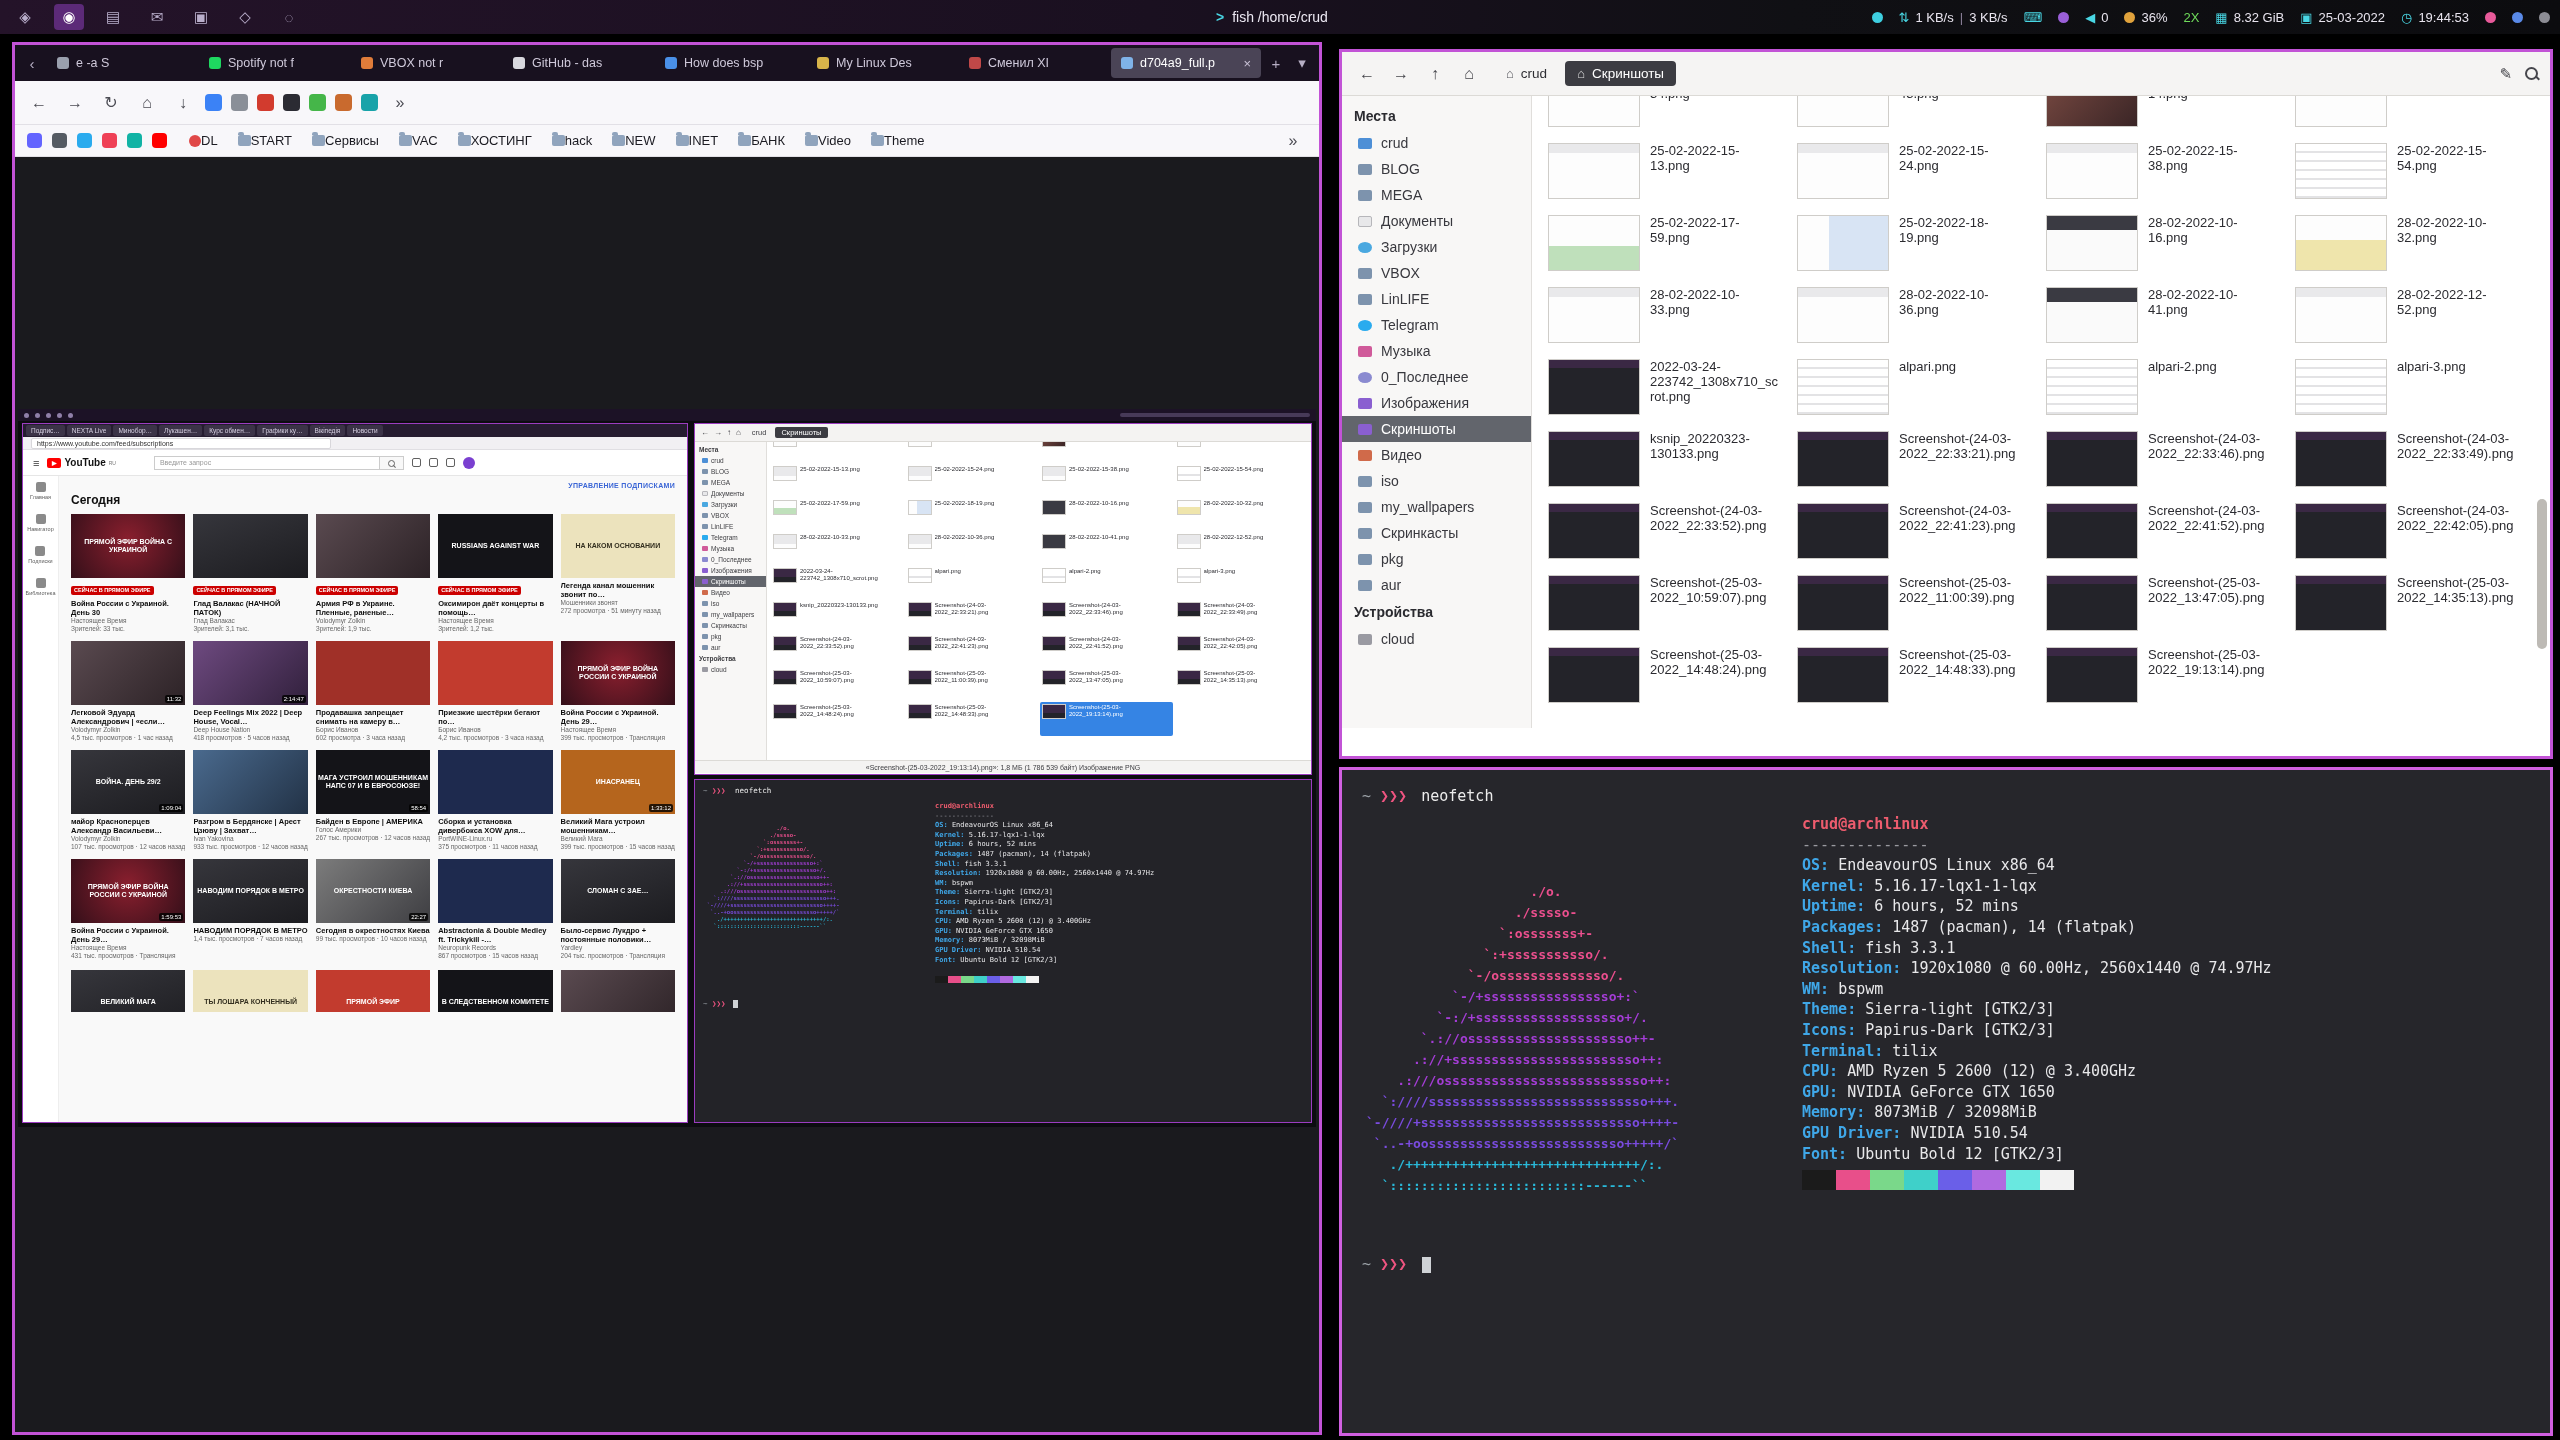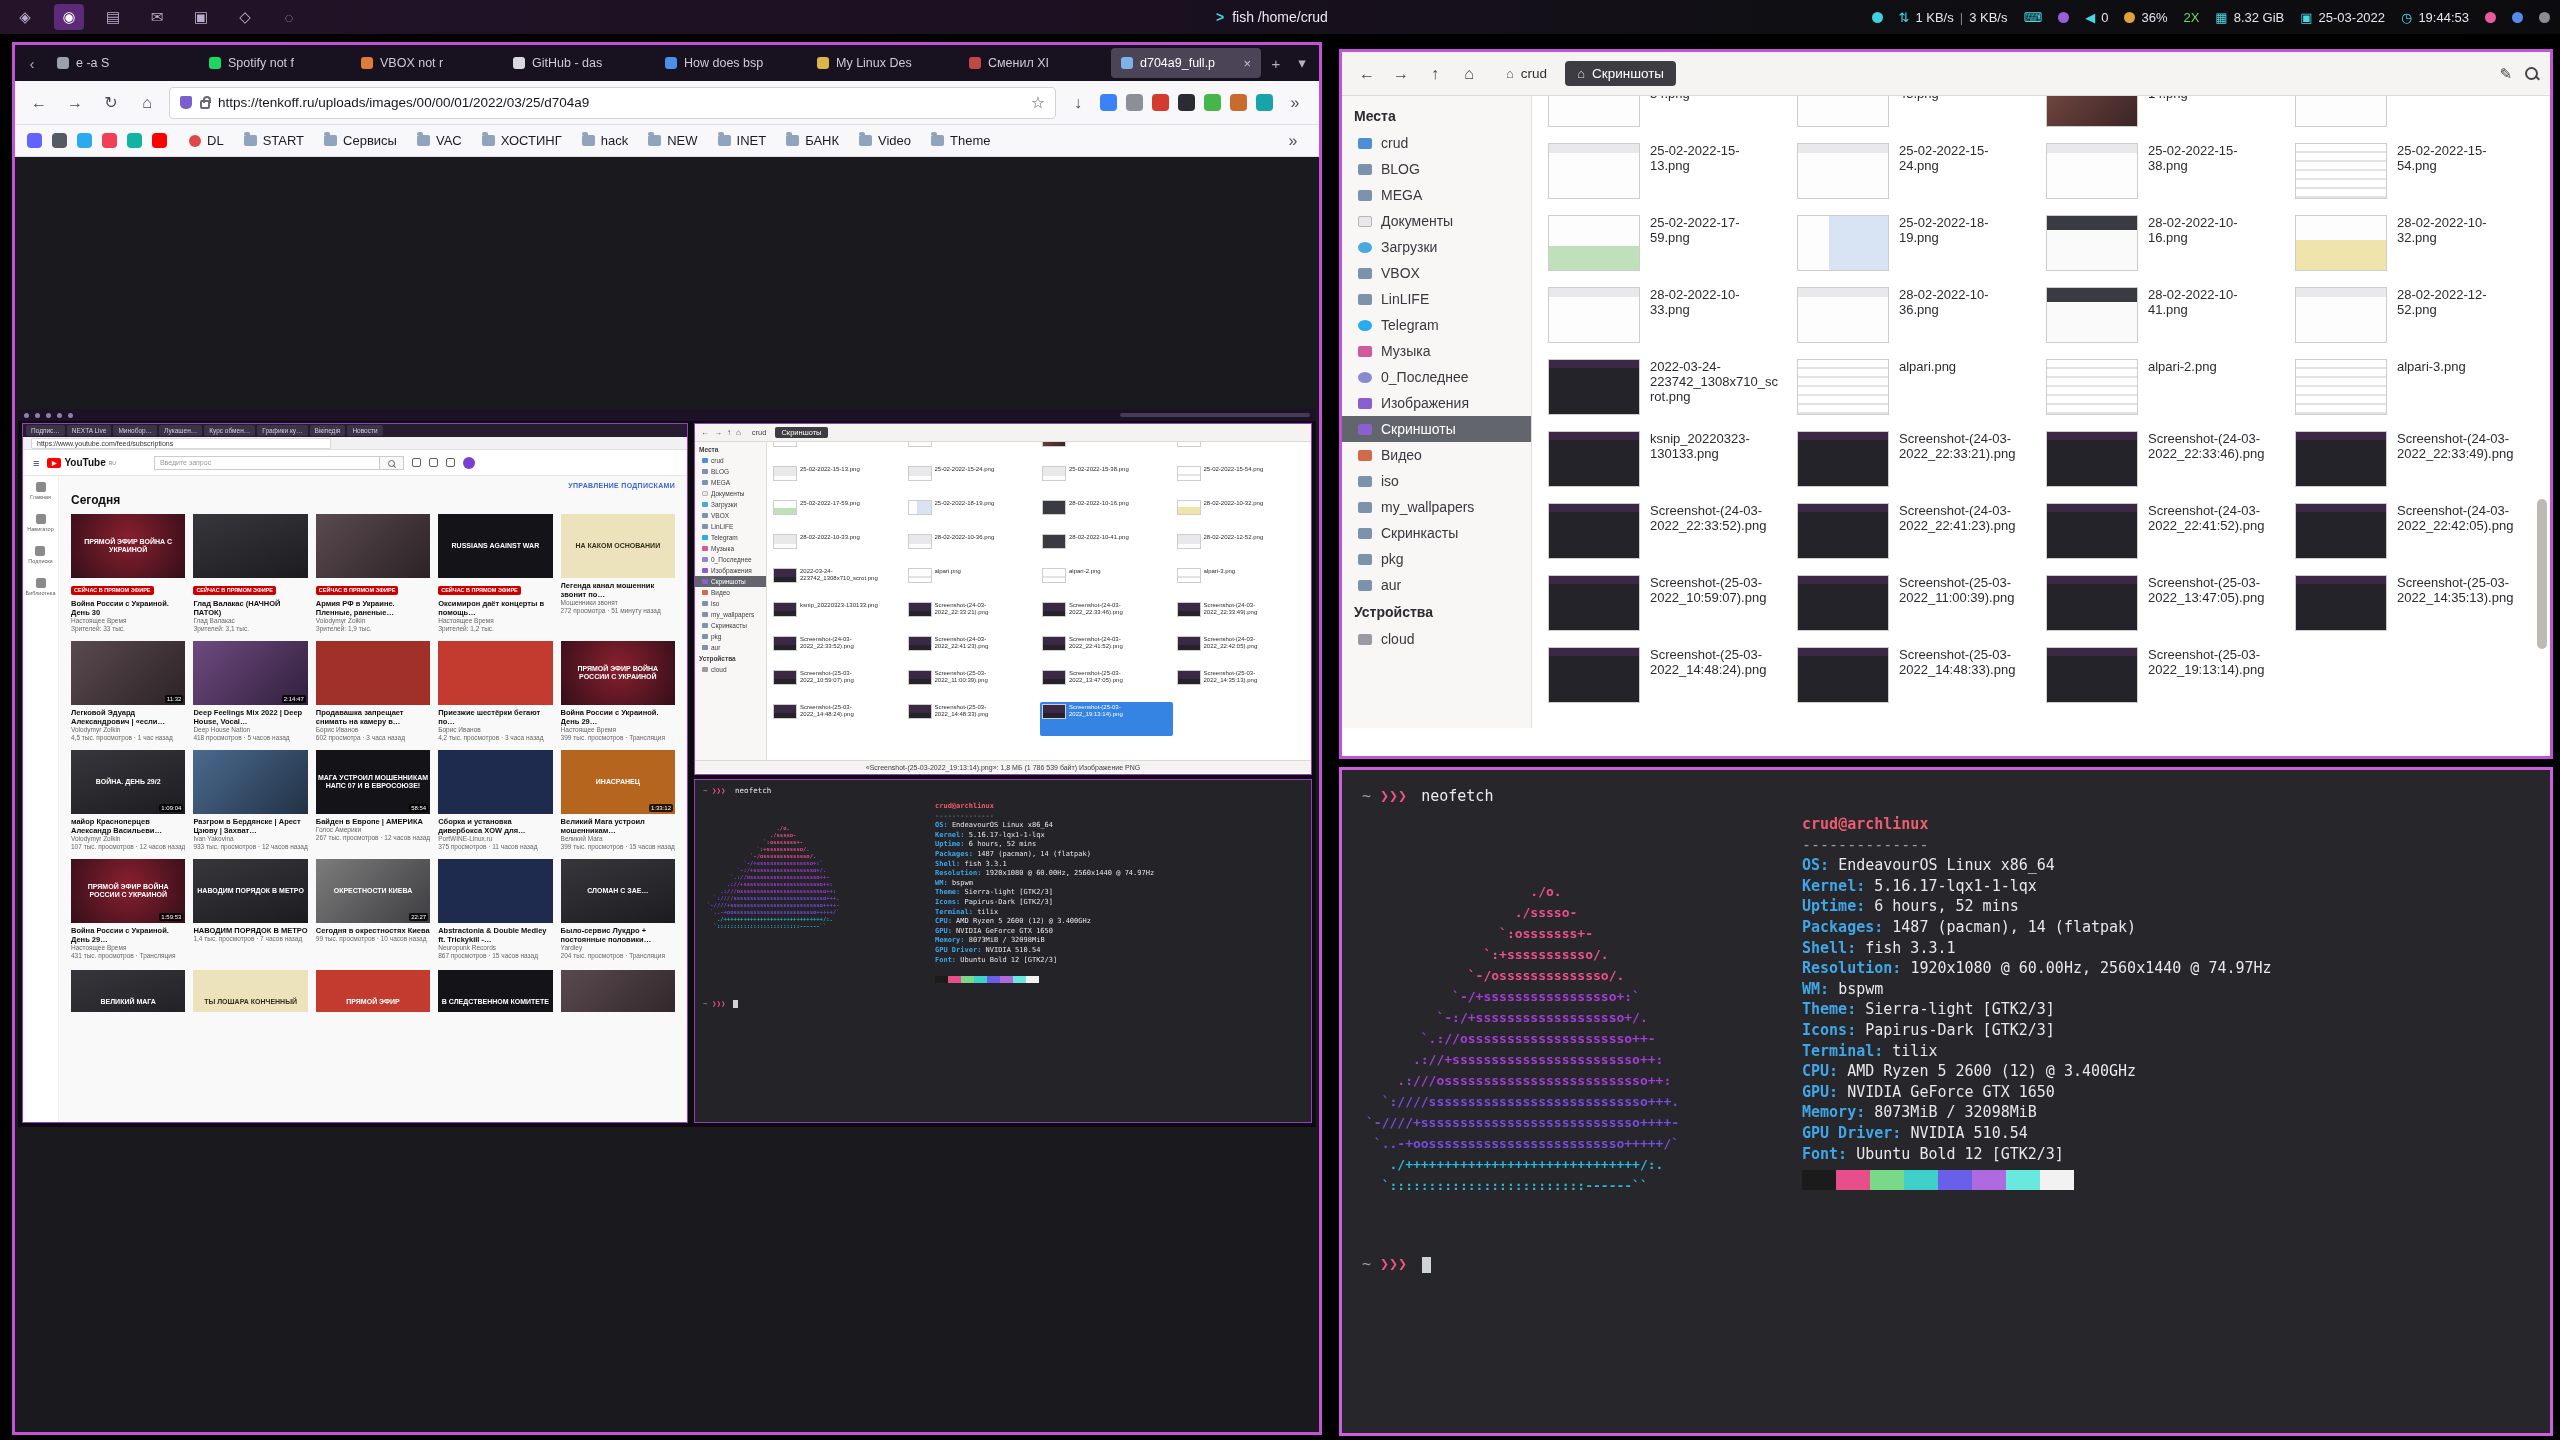--- a/index.html
+++ b/index.html
@@ -46,21 +46,21 @@
   .lock-ic{width:10px;height:9px;border:2px solid #6a6a72;border-radius:2px;position:relative;margin-top:3px}
   .lock-ic:before{content:"";position:absolute;left:1px;top:-6px;width:4px;height:5px;border:2px solid #6a6a72;border-bottom:none;border-radius:4px 4px 0 0}
   .url{flex:1;color:#16151c;font-size:13.5px;white-space:nowrap;overflow:hidden}
   .star{color:#5a5a64}
   .ext-row{display:flex;gap:9px;align-items:center}
   .ext{width:17px;height:17px;border-radius:4px;cursor:pointer}
   .ff-bookmarks{height:32px;background:#f8f7fa;display:flex;align-items:center;gap:6px;padding:0 12px;border-bottom:1px solid #e2e0e6}
   .bm-icons{display:flex;gap:10px;margin-right:8px}
   .bmi{width:15px;height:15px;border-radius:4px;cursor:pointer}
   .bm-items{display:flex;gap:4px;flex:1;overflow:hidden}
-  .bm{display:flex;align-items:center;gap:6px;padding:3px 8px;border-radius:4px;color:#1b1b22;font-size:13px;white-space:nowrap;cursor:pointer}
+  .bm{display:flex;align-items:center;gap:0;padding:3px 8px;border-radius:4px;color:#1b1b22;font-size:13px;white-space:nowrap;cursor:pointer}
   .bm-ic{width:13px;height:11px;border-radius:2px;position:relative}
   .bm-ic.t-folder:before{content:"";position:absolute;left:0;top:-3px;width:6px;height:3px;background:inherit;border-radius:2px 2px 0 0}
   .bm-ic.t-dot{border-radius:50%;width:12px;height:12px}
   .ff-content{height:1275px;background:#1a1a1e;overflow:hidden}
 
   
   .shot{width:1298px;height:718px;margin:252px auto 0;position:relative;background:#0c0c10;font-family:"Liberation Sans",sans-serif}
   .shot-bar{position:absolute;left:0;top:0;width:100%;height:12px;background:#1c1226;display:flex;align-items:center;gap:6px;padding:0 6px}
   .sdot{width:5px;height:5px;border-radius:50%;background:#8f7fa8}
   .sbar-fill{margin-left:auto;width:190px;height:4px;background:#473a58;border-radius:2px}
@@ -325,26 +325,20 @@
           </div>
         </div>
       <span class="tab-btn">+</span>
       <span class="tab-btn">▾</span>
     </div>
     <div class="ff-nav">
       <span class="nav-ic">←</span>
       <span class="nav-ic">→</span>
       <span class="nav-ic">↻</span>
       <span class="nav-ic">⌂</span>
-      <div class="urlbar">
-        <span class="shield-ic"></span>
-        <span class="lock-ic"></span>
-        <span class="url">https://tenkoff.ru/uploads/images/00/00/01/2022/03/25/d704a9</span>
-        <span class="star">☆</span>
-      </div>
       <span class="nav-ic">↓</span>
       <span class="ext-row">
 
       <span class="ext" style="background: rgb(59, 130, 246);"></span>
           <span class="ext" style="background: rgb(138, 143, 152);"></span>
           <span class="ext" style="background: rgb(210, 59, 46);"></span>
           <span class="ext" style="background: rgb(43, 43, 51);"></span>
           <span class="ext" style="background: rgb(69, 182, 73);"></span>
           <span class="ext" style="background: rgb(201, 106, 46);"></span>
           <span class="ext" style="background: rgb(24, 163, 169);"></span>

